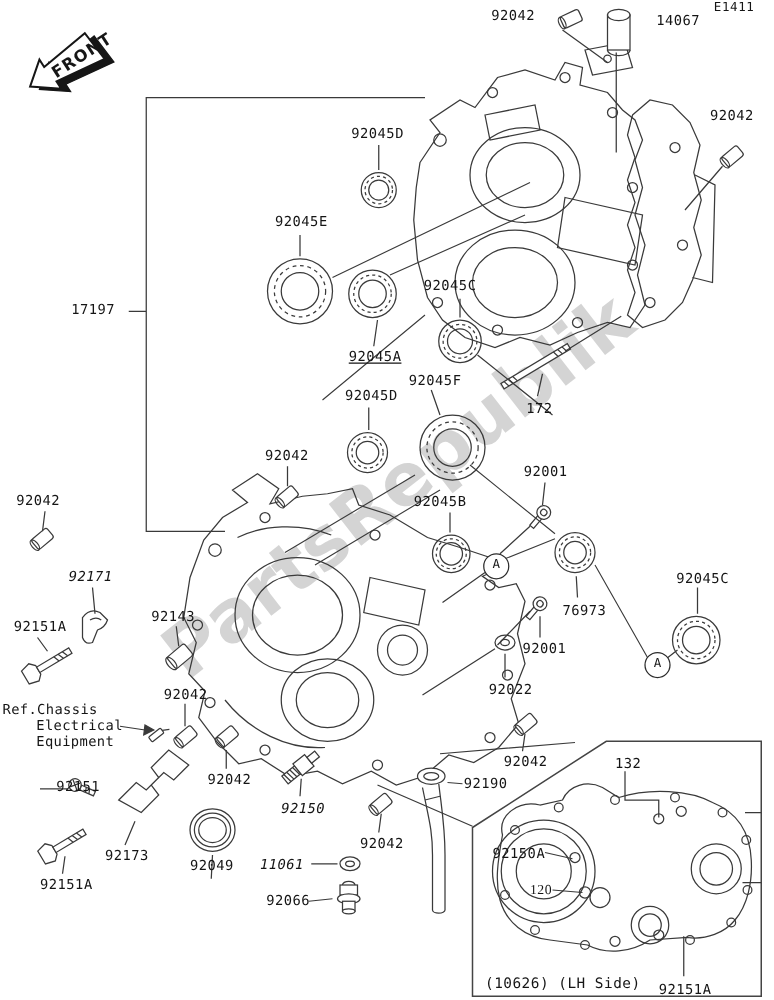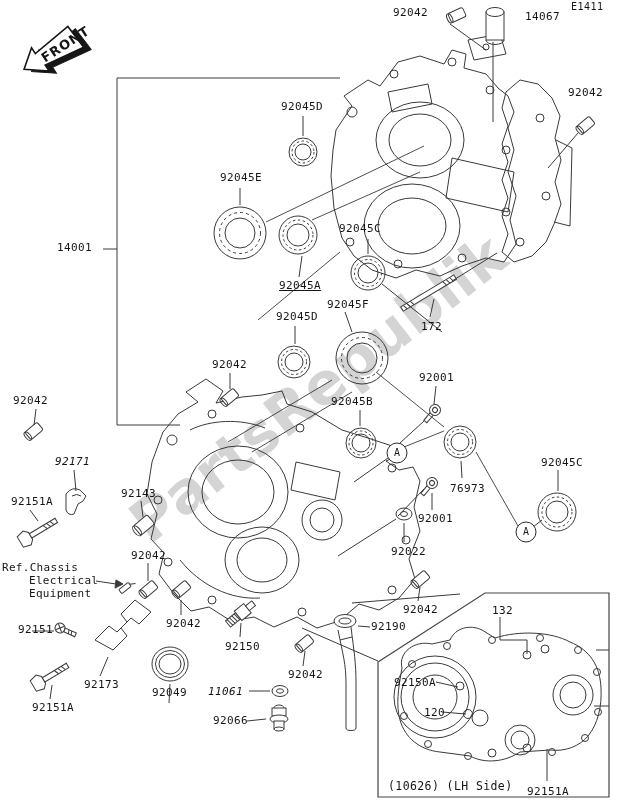--- a/index.html
+++ b/index.html
@@ -307,52 +307,52 @@
     <path d="M596,650 L609,650 M594,706 L609,706"></path>
   </g>
 </svg>
 
 <div id="labels-layer">
       <div class="plabel" style="left: 393px; top: 6px;">92042</div>
       <div class="plabel" style="left: 525px; top: 10px;">14067</div>
       <div class="plabel" style="left: 568px; top: 86px;">92042</div>
       <div class="plabel" style="left: 281px; top: 100px;">92045D</div>
       <div class="plabel" style="left: 220px; top: 171px;">92045E</div>
-      <div class="plabel" style="left: 57px; top: 241px;">14001</div>
+      <div class="plabel" style="left: 57px; top: 241px;">17197</div>
       <div class="plabel" style="left: 339px; top: 222px;">92045C</div>
       <div class="plabel" style="left: 279px; top: 279px; text-decoration: underline;">92045A</div>
       <div class="plabel" style="left: 327px; top: 298px;">92045F</div>
       <div class="plabel" style="left: 276px; top: 310px;">92045D</div>
       <div class="plabel" style="left: 421px; top: 320px;">172</div>
       <div class="plabel" style="left: 212px; top: 358px;">92042</div>
       <div class="plabel" style="left: 419px; top: 371px;">92001</div>
       <div class="plabel" style="left: 331px; top: 395px;">92045B</div>
       <div class="plabel" style="left: 13px; top: 394px;">92042</div>
       <div class="plabel" style="left: 55px; top: 455px; font-style: italic;">92171</div>
       <div class="plabel" style="left: 11px; top: 495px;">92151A</div>
       <div class="plabel" style="left: 121px; top: 487px;">92143</div>
       <div class="plabel" style="left: 450px; top: 482px;">76973</div>
       <div class="plabel" style="left: 418px; top: 512px;">92001</div>
       <div class="plabel" style="left: 541px; top: 456px;">92045C</div>
       <div class="plabel" style="left: 391px; top: 545px;">92022</div>
       <div class="plabel" style="left: 131px; top: 549px;">92042</div>
-      <div class="plabel" style="left: 18px; top: 623px;">92151</div>
+      <div class="plabel" style="left: 1px; top: 623px; padding-left: 44px;">92151</div>
       <div class="plabel" style="left: 166px; top: 617px;">92042</div>
       <div class="plabel" style="left: 84px; top: 678px;">92173</div>
       <div class="plabel" style="left: 32px; top: 701px;">92151A</div>
       <div class="plabel" style="left: 152px; top: 686px; text-align: center;">92049</div>
-      <div class="plabel" style="left: 225px; top: 640px;">92150</div>
+      <div class="plabel" style="left: 225px; top: 640px; font-style: italic;">92150</div>
       <div class="plabel" style="left: 208px; top: 685px; font-style: italic;">11061</div>
       <div class="plabel" style="left: 213px; top: 714px;">92066</div>
       <div class="plabel" style="left: 288px; top: 668px;">92042</div>
       <div class="plabel" style="left: 371px; top: 620px;">92190</div>
       <div class="plabel" style="left: 403px; top: 603px;">92042</div>
       <div class="plabel" style="left: 492px; top: 604px;">132</div>
       <div class="plabel" style="left: 394px; top: 676px; text-align: right;">92150A</div>
-      <div class="plabel" style="left: 424px; top: 706px;">120</div>
+      <div class="plabel" style="left: 424px; top: 706px; font-family: Liberation Serif, serif;">120</div>
       <div class="plabel" style="left: 527px; top: 785px;">92151A</div>
       <div class="amarker" style="left: 397px; top: 453px;">A</div>
       <div class="amarker" style="left: 526px; top: 532px;">A</div>
     </div>
 
 <span class="note-line" style="left:2px;top:561px">Ref.Chassis</span>
 <span class="note-line" style="left:29px;top:574px">Electrical</span>
 <span class="note-line" style="left:29px;top:587px">Equipment</span>
 
 <div class="caption">(10626) (LH Side)</div>

